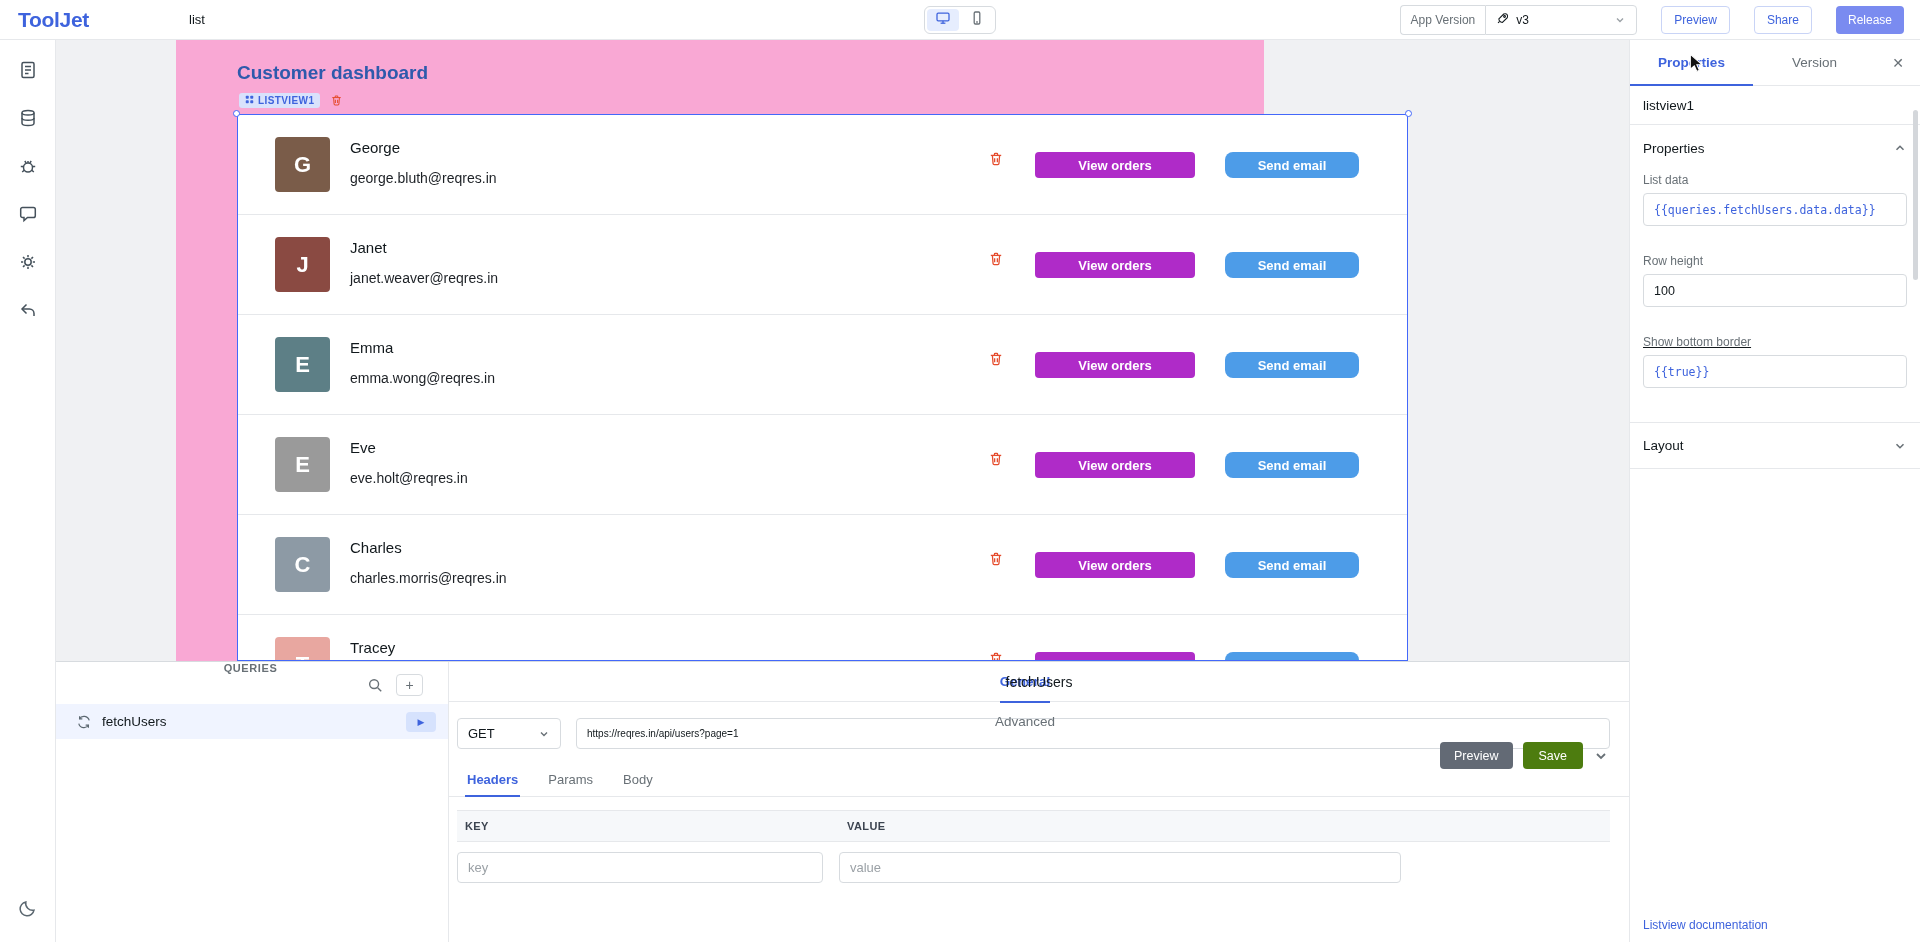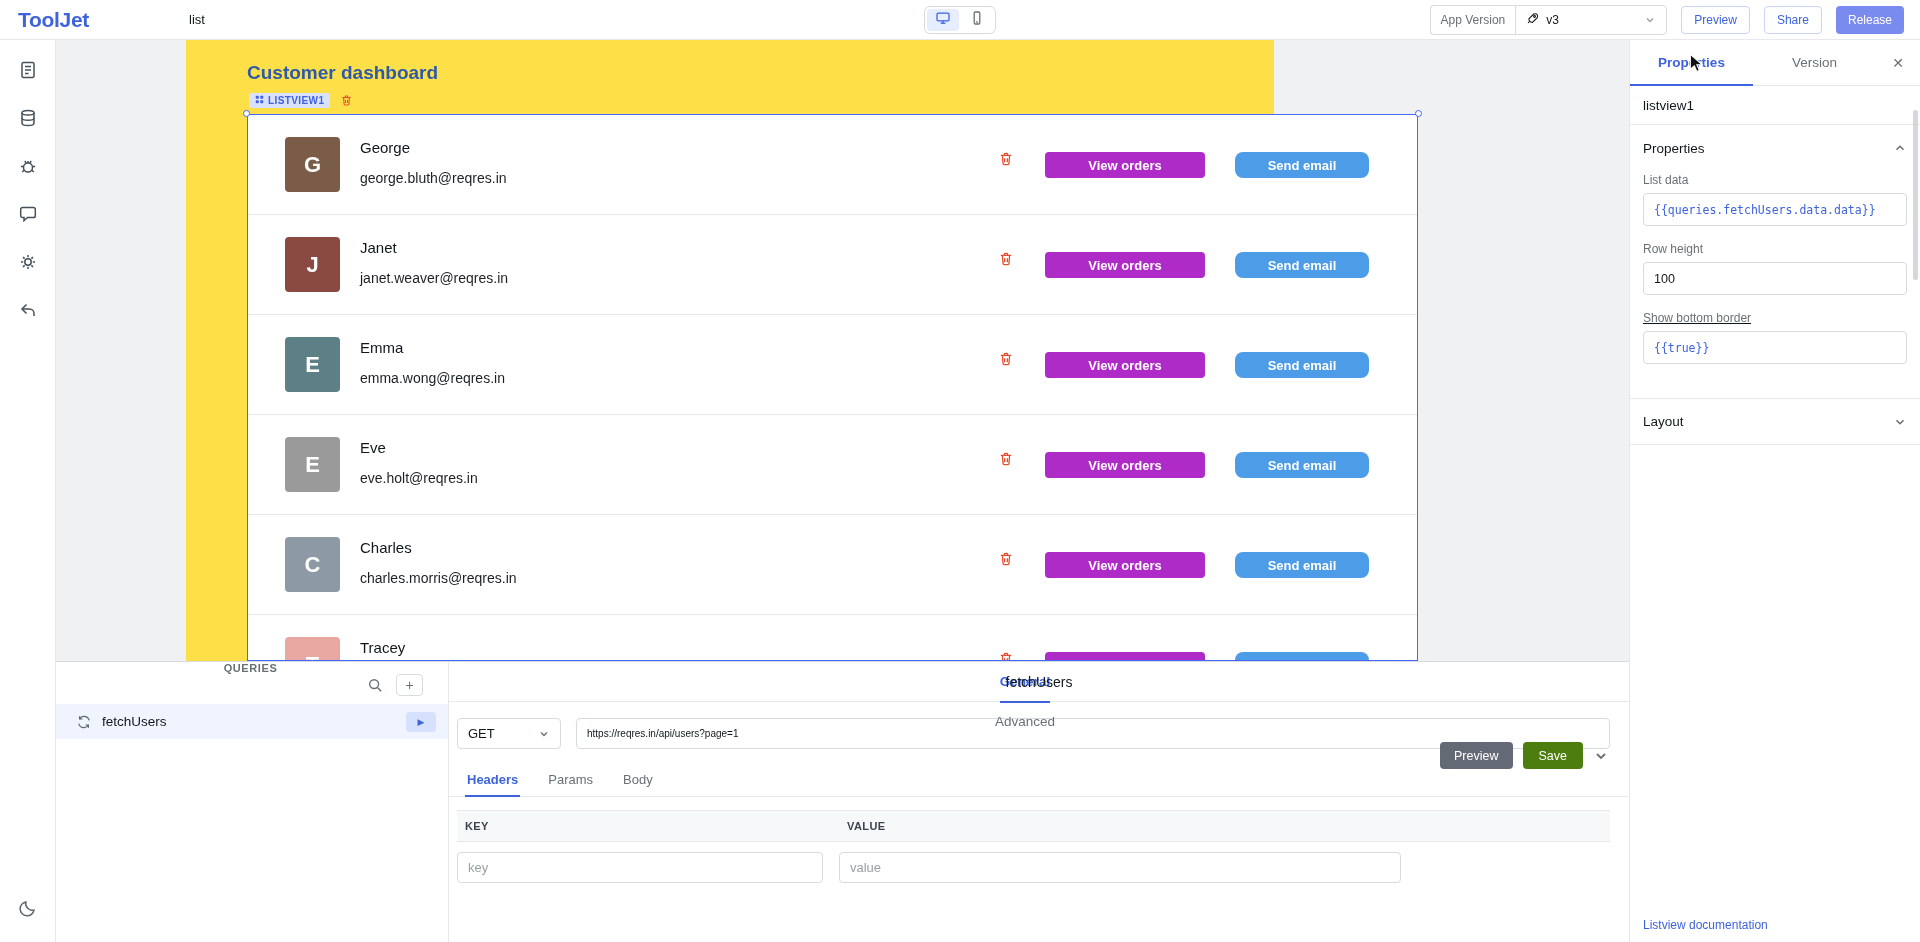--- a/index.html
+++ b/index.html
@@ -8,36 +8,36 @@
   button { font-family:inherit; cursor:pointer; }
   input { font-family:inherit; outline:none; }
 
   
   .topbar { position:absolute; top:0; left:0; right:0; height:40px; background:#fff; border-bottom:1px solid #E6E8EB; display:flex; align-items:center; z-index:40; }
   .logo { margin-left:18px; font-size:21px; font-weight:700; color:#3E63DD; letter-spacing:-0.3px; }
   .app-name { margin-left:100px; font-size:13px; color:#11181C; }
   .device-toggle { position:absolute; left:50%; top:50%; transform:translate(-50%,-50%); display:flex; border:1px solid #D7DBDF; border-radius:6px; padding:2px; gap:2px; background:#fff; }
   .device-seg { width:32px; height:22px; display:flex; align-items:center; justify-content:center; border-radius:4px; background:transparent; border:none; color:#687076; }
   .device-seg.active { background:#E6EDFE; color:#3E63DD; }
-  .topbar-right { margin-left:auto; margin-right:16px; display:flex; align-items:center; gap:14px; }
+  .topbar-right { margin-left:auto; margin-right:16px; display:flex; align-items:center; gap:24px; }
   .version-group { display:flex; align-items:stretch; height:30px; }
   .version-label { display:flex; align-items:center; padding:0 10px; border:1px solid #D7DBDF; border-right:none; border-radius:4px 0 0 4px; font-size:12px; color:#687076; background:#fff; white-space:nowrap; }
   .version-select { display:flex; align-items:center; gap:7px; padding:0 10px; border:1px solid #D7DBDF; border-radius:0 4px 4px 0; width:152px; font-size:12px; color:#11181C; background:#fff; }
   .version-select .chev { margin-left:auto; color:#9BA1A6; display:flex; }
   .btn-outline { height:28px; padding:0 12px; border:1px solid #C9D4F6; border-radius:4px; background:#fff; color:#3E63DD; font-size:12px; font-weight:500; }
   .btn-release { height:28px; padding:0 12px; border:none; border-radius:4px; background:#7A8BF0; color:#fff; font-size:12px; font-weight:500; }
 
   
   .left-sidebar { position:absolute; top:40px; left:0; bottom:0; width:56px; background:#fff; border-right:1px solid #E6E8EB; z-index:35; display:flex; flex-direction:column; align-items:center; padding-top:10px; gap:8px; }
   .side-btn { width:40px; height:40px; display:flex; align-items:center; justify-content:center; color:#45515B; background:none; border:none; border-radius:6px; }
   .side-btn.moon { position:absolute; bottom:14px; color:#5B6770; }
 
   
   .editor-area { position:absolute; top:40px; left:56px; right:291px; bottom:281px; background:#F0F1F3; overflow:hidden; }
-  .app-canvas { position:absolute; left:130px; top:0; width:1088px; bottom:0; background:#fde047; }
+  .app-canvas { position:absolute; left:120px; top:0; width:1088px; bottom:0; background:#f9a8d4; }
   .canvas-title { position:absolute; left:61px; top:22px; font-size:19px; font-weight:700; color:#2E5AAC; }
   .widget-chip-row { position:absolute; left:63px; top:53px; display:flex; align-items:center; gap:10px; }
   .widget-badge { display:flex; align-items:center; gap:4px; background:#D9E2FC; color:#3E63DD; font-size:10px; font-weight:700; letter-spacing:0.4px; padding:2px 6px; border-radius:3px; border:none; }
   .chip-trash { color:#E54D2E; background:none; border:none; display:flex; }
 
   .listview-wrap { position:absolute; left:61px; top:74px; width:1171px; height:547px; }
   .handle { position:absolute; width:7px; height:7px; border-radius:50%; background:#fff; border:1.5px solid #4368FA; z-index:6; }
   .handle.tl { left:-4px; top:-4px; } .handle.tr { right:-4px; top:-4px; }
   .listview-widget { position:absolute; inset:0; background:#fff; border:1px solid #4368FA; overflow:hidden; }
   .lv-row { position:relative; height:100px; border-bottom:1px solid #E6E8EB; background:#fff; }
@@ -91,21 +91,21 @@
   .props-panel { position:absolute; top:40px; right:0; bottom:0; width:291px; background:#fff; border-left:1px solid #E6E8EB; z-index:30; }
   .pp-tabs { display:flex; height:46px; border-bottom:1px solid #E6E8EB; align-items:stretch; }
   .pp-tab { flex:1; display:flex; align-items:center; justify-content:center; font-size:13.5px; color:#687076; position:relative; background:none; border:none; }
   .pp-tab.active { color:#3E63DD; font-weight:600; }
   .pp-tab.active::after { content:""; position:absolute; bottom:-1px; left:0; right:0; height:2px; background:#3E63DD; }
   .pp-close { width:44px; display:flex; align-items:center; justify-content:center; color:#687076; font-size:14px; background:none; border:none; }
   .pp-widget-name { padding:12px 13px 11px; font-size:13.5px; color:#11181C; border-bottom:1px solid #E6E8EB; }
   .pp-section-header { height:46px; display:flex; align-items:center; justify-content:space-between; padding:0 13px; font-size:13.5px; color:#11181C; width:100%; background:none; border:none; }
   .pp-section-header .chev { color:#687076; display:flex; }
   .pp-fields { padding:0 13px 18px; border-bottom:1px solid #E6E8EB; }
-  .pp-field { margin-bottom:16px; }
+  .pp-field { margin-bottom:28px; }
   .pp-field-label { font-size:12px; color:#687076; margin:2px 0 6px; }
   .pp-input { width:100%; height:33px; border:1px solid #D7DBDF; border-radius:4px; padding:0 10px; font-size:12.5px; color:#11181C; background:#fff; }
   .pp-input.code { color:#3E63DD; font-family:"DejaVu Sans Mono", monospace; font-size:11.5px; }
   .pp-layout-header { border-bottom:1px solid #E6E8EB; }
   .pp-doc-link { position:absolute; left:13px; bottom:10px; font-size:12px; color:#3E63DD; text-decoration:none; }
   .panel-scroll-thumb { position:absolute; right:2px; top:70px; width:5px; height:170px; background:#D4D7DB; border-radius:3px; }
 
   .cursor { position:absolute; left:1688px; top:53px; z-index:100; pointer-events:none; }
 </style>
 </head>

